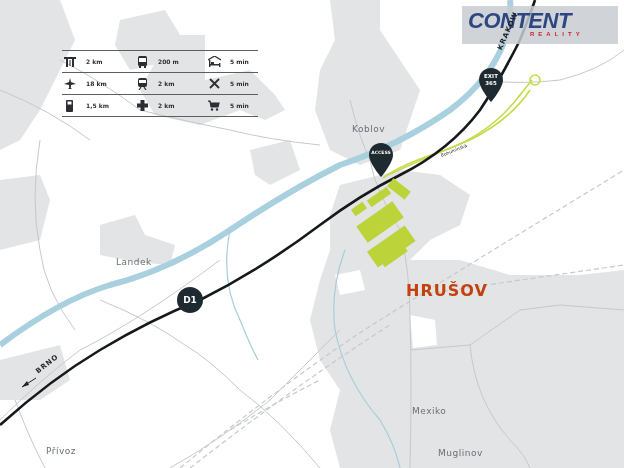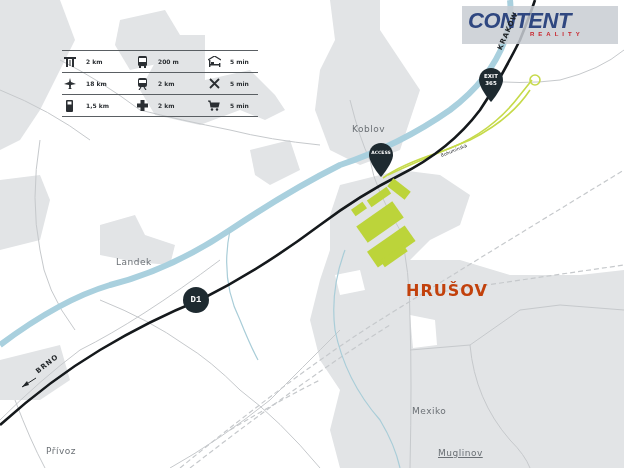--- a/index.html
+++ b/index.html
@@ -193,27 +193,27 @@
   <div class="logo">
     <span class="brand">CONTENT</span>
     <span class="sub">REALITY</span>
   </div>
 
   <span class="label" style="left:332px;top:124px;margin-left:20px;">Koblov</span>
   <span class="label" style="left:116px;top:257px;">Landek</span>
   <span class="big-label" style="left:406px;top:281px;">HRUŠOV</span>
   <span class="label" style="left:367px;top:406px;margin-left:45px;">Mexiko</span>
   <span class="label" style="left:46px;top:446px;">Přívoz</span>
-  <span class="label" style="left:438px;top:448px;text-decoration:underline;">Muglinov</span>
+  <span class="label" style="left:438px;top:448px;">Muglinov</span>
 
   <span class="road-label" style="left:34px;top:360px;transform:rotate(-38deg);">BRNO</span>
   <span class="road-label" style="left:496px;top:48px;transform:rotate(-66deg);transform-origin:left top;">KRAKÓW</span>
   <span class="small-road" style="left:440px;top:148px;transform:rotate(-22deg);">Bohumínská</span>
 
-  <div class="badge" style="left:183px;top:287px;font-family:Liberation Mono, monospace;">
+  <div class="badge" style="left:177px;top:287px;">
     <span>D1</span>
   </div>
 
   <div class="pin" style="left:369px;top:143px;">
     <svg width="24" height="34" viewBox="0 0 24 34">
         <path d="M12 0 C5 0 0 5 0 12 C0 20 12 34 12 34 C12 34 24 20 24 12 C24 5 19 0 12 0 Z" fill="#1e2a30"></path>
       </svg>
     <div class="txt">ACCESS</div>
   </div>
 

